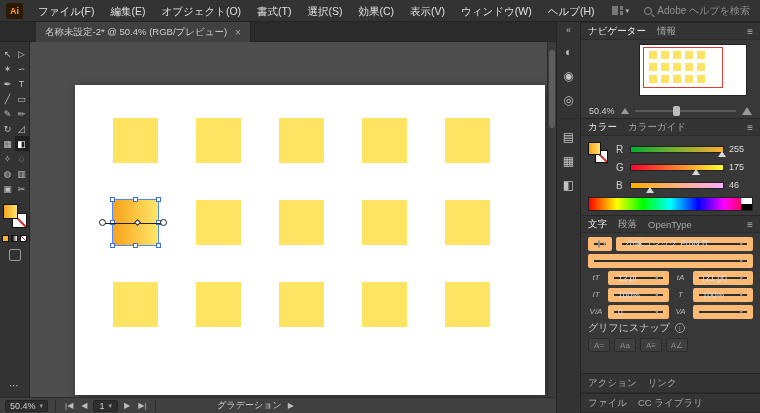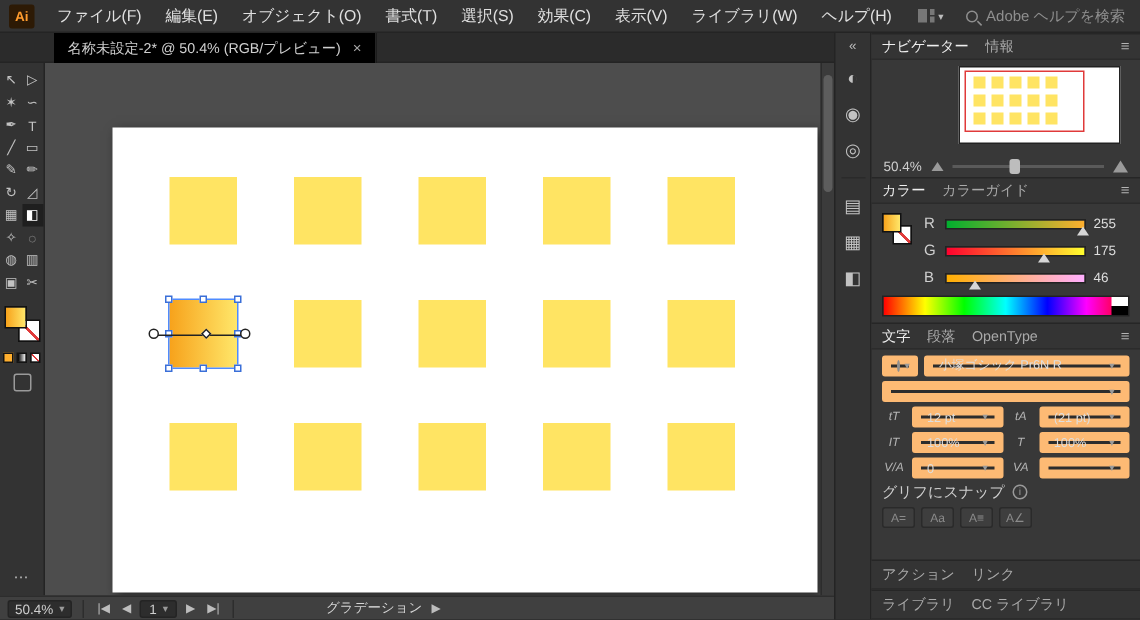--- a/index.html
+++ b/index.html
@@ -22,21 +22,21 @@
      linear-gradient(#777 0 0) 0 0/6px 9px no-repeat,
      linear-gradient(#777 0 0) 8px 0/3px 4px no-repeat,
      linear-gradient(#777 0 0) 8px 5px/3px 4px no-repeat}
   .chev{font-size:7px;color:#bdbdbd}
   .search{margin-left:auto;display:flex;align-items:center;gap:5px;color:#8f8f8f;padding-right:4px}
   .mag{width:8px;height:8px;border:1px solid #8f8f8f;border-radius:50%;position:relative}
   .mag::after{content:"";position:absolute;width:4px;height:1px;background:#8f8f8f;left:6px;top:7px;transform:rotate(45deg)}
 
   
   .tabbar{position:absolute;left:0;top:22px;width:556px;height:20px;background:var(--ui2);border-bottom:1px solid var(--dark)}
-  .doc-tab{position:absolute;left:36px;top:0;height:20px;background:#000000;display:flex;align-items:center;
+  .doc-tab{position:absolute;left:36px;top:0;height:20px;background:#404040;display:flex;align-items:center;
     gap:8px;padding:0 9px;font-size:9.5px;color:#cfcfcf;border-right:1px solid var(--dark)}
   .tab-close{color:#a8a8a8;font-size:10px}
 
   
   .toolbar{position:absolute;left:0;top:42px;width:30px;height:355px;background:var(--ui);
     border-right:1px solid var(--dark);display:flex;flex-direction:column;align-items:center;padding-top:4px}
   .tool-grid{display:grid;grid-template-columns:14px 14px;grid-auto-rows:15px;justify-items:center;align-items:center}
   .tool{width:14px;height:15px;display:flex;align-items:center;justify-content:center;font-size:9px;color:#c2c2c2}
   .tool.active{background:#1f1f1f;color:#fff}
   .fs{position:relative;width:24px;height:24px;margin:8px auto 4px}
@@ -169,21 +169,21 @@
 
   <div class="menubar">
     <div class="ailogo">Ai</div>
     <span class="menu-item">ファイル(F)</span>
     <span class="menu-item">編集(E)</span>
     <span class="menu-item">オブジェクト(O)</span>
     <span class="menu-item">書式(T)</span>
     <span class="menu-item">選択(S)</span>
     <span class="menu-item">効果(C)</span>
     <span class="menu-item">表示(V)</span>
-    <span class="menu-item">ライブラリ(W)</span>
+    <span class="menu-item">ウィンドウ(W)</span>
     <span class="menu-item">ヘルプ(H)</span>
     <span class="ws">
       <span class="ws-grid"></span>
       <span class="chev">▾</span>
     </span>
     <span class="search">
       <span class="mag"></span>
       <span>Adobe ヘルプを検索</span>
     </span>
   </div>
@@ -419,21 +419,21 @@
         <span class="gbtn">A∠</span>
       </div>
     </div>
 
     <div class="phdr tall collapsed-hdr">
       <span class="ptab">アクション</span>
       <span class="ptab">リンク</span>
     </div>
 
     <div class="phdr tall">
-      <span class="ptab">ライブラリ</span>
+      <span class="ptab">ファイル</span>
       <span class="ptab">CC ライブラリ</span>
     </div>
   </div>
 
   <div class="statusbar">
     <span class="zoomfield">
       <span>50.4%</span>
     </span>
     <span class="sep"></span>
     <span class="navico i-first"></span>

